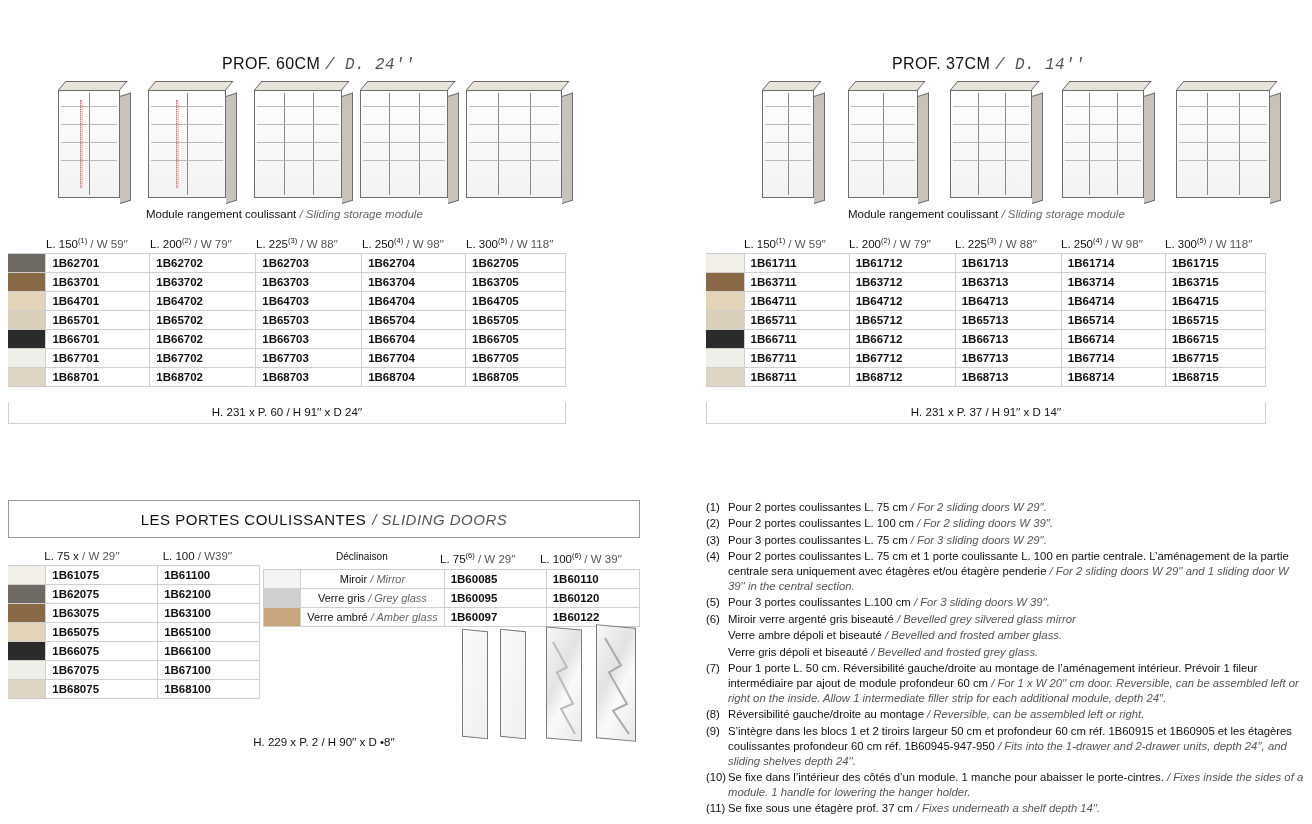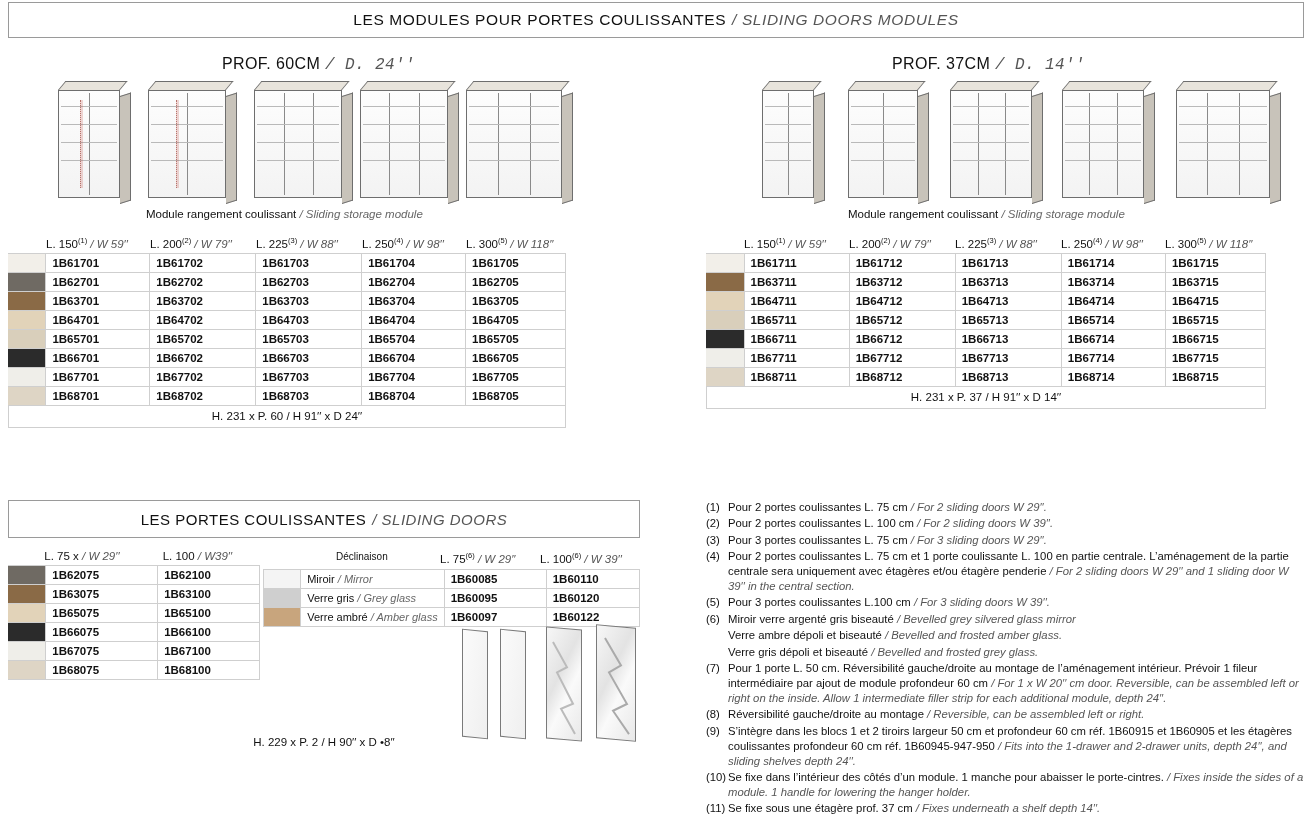--- a/index.html
+++ b/index.html
@@ -54,44 +54,44 @@
   }
 
   
   .cap { position: absolute; font-size: 11.5px; }
   .cap .it { font-style: italic; color: #666; }
 
   
   .ref-wrap { position: absolute; }
   .hdr-row { display: flex; font-size: 11.5px; padding-bottom: 3px; }
   .hdr-cell { text-align: left; white-space: nowrap; }
-  .hdr-cell .it { font-style: italic; color: #555; }
+  .hdr-cell .it { color: #555; }
   sup { font-size: 7.5px; }
 
   table.ref { border-collapse: collapse; width: 100%; }
   table.ref td {
     border: 1px solid #cfcfcf;
     height: 19px; font-size: 11.5px; font-weight: bold;
     padding: 0 6px; white-space: nowrap;
   }
   table.ref td.sw { width: 38px; padding: 0; border-left: none; border-right: 1px solid #cfcfcf; }
-  .foot-box { border: 1px solid #cfcfcf; border-top: none; height: 22px; display: flex; align-items: center; justify-content: center; }
+  .foot-box { border: 1px solid #cfcfcf; border-top: none; height: 22px; display: flex; align-items: center; justify-content: center; margin-top: 15px; }
 
   
   .doors-title {
     position: absolute; left: 8px; top: 500px; width: 632px; height: 38px;
     border: 1px solid #9a9a9a; display: flex; align-items: center; justify-content: center;
   }
   .doors-title .t1 { font-size: 15px; letter-spacing: .5px; }
   .doors-title .t2 { font-size: 15px; letter-spacing: .5px; font-style: italic; color: #555; margin-left: 6px; }
 
   
   table.decl { border-collapse: collapse; }
   table.decl td { border: 1px solid #cfcfcf; height: 19px; font-size: 11px; padding: 0 6px; white-space: nowrap; }
-  table.decl td.lbl { text-align: left; }
+  table.decl td.lbl { text-align: center; }
   table.decl td.lbl .it { font-style: italic; color: #666; }
   table.decl td.code { font-weight: bold; font-size: 11.5px; text-align: left; }
   table.decl td.sw { width: 38px; padding: 0; }
 
   
   .door { position: absolute; border: 1px solid #7a7a7a; background: linear-gradient(100deg,#fbfbfb,#efefef); }
   .door.mirror { background: linear-gradient(115deg,#f7f7f7 0%,#e3e3e3 40%,#fafafa 60%,#e8e8e8 100%); }
 
   
   .notes { position: absolute; left: 706px; top: 500px; width: 600px; font-size: 11.3px; line-height: 1.32; }
@@ -100,24 +100,20 @@
   .note .txt { flex: 1; }
   .note .it { font-style: italic; color: #555; }
 
   .swatch { display: block; width: 100%; height: 100%; }
 </style>
 </head>
 <body>
 
 <div class="page">
 
-  <div class="title-bar">
-    <span class="t1">LES MODULES POUR PORTES COULISSANTES</span>
-    <span class="t2">/ SLIDING DOORS MODULES</span>
-  </div>
 
   <div class="prof-head" style="left:222px; top:55px;">
     <span>PROF. 60CM</span>
     <span class="it">/ D. 24′′</span>
   </div>
 
   <div class="cab" style="left:58px; top:90px; width:62px; height:108px;">
     <div class="body"></div>
       <div class="top"></div>
       <div class="side"></div>
@@ -192,30 +188,20 @@
           <col style="width:38px">
           <col style="width:104px">
           <col style="width:106px">
           <col style="width:106px">
           <col style="width:104px">
           <col style="width:100px">
         </colgroup>
       <tbody id="tbody-prof60">
           <tr>
             <td class="sw">
-              <span class="swatch" style="background: rgb(242, 239, 233);"></span>
-            </td>
-            <td>1B61701</td>
-            <td>1B61702</td>
-            <td>1B61703</td>
-            <td>1B61704</td>
-            <td>1B61705</td>
-          </tr>
-          <tr>
-            <td class="sw">
               <span class="swatch" style="background: rgb(111, 106, 99);"></span>
             </td>
             <td>1B62701</td>
             <td>1B62702</td>
             <td>1B62703</td>
             <td>1B62704</td>
             <td>1B62705</td>
           </tr>
           <tr>
             <td class="sw">
@@ -461,20 +447,27 @@
       <div class="hdr-cell" style="width:124px;"><span>L. 75 x</span> <span class="it">/ W 29′′</span></div>
       <div class="hdr-cell" style="width:102px;"><span>L. 100</span> <span class="it">/ W39′′</span></div>
     </div>
     <table class="ref">
       <colgroup>
           <col style="width:38px">
           <col style="width:112px">
           <col style="width:102px">
         </colgroup>
       <tbody id="tbody-doors">
+          <tr>
+            <td class="sw">
+              <span class="swatch" style="background: rgb(242, 239, 233);"></span>
+            </td>
+            <td>1B61075</td>
+            <td>1B61100</td>
+          </tr>
           <tr>
             <td class="sw">
               <span class="swatch" style="background: rgb(111, 106, 99);"></span>
             </td>
             <td>1B62075</td>
             <td>1B62100</td>
           </tr>
           <tr>
             <td class="sw">
               <span class="swatch" style="background: rgb(138, 106, 70);"></span>

